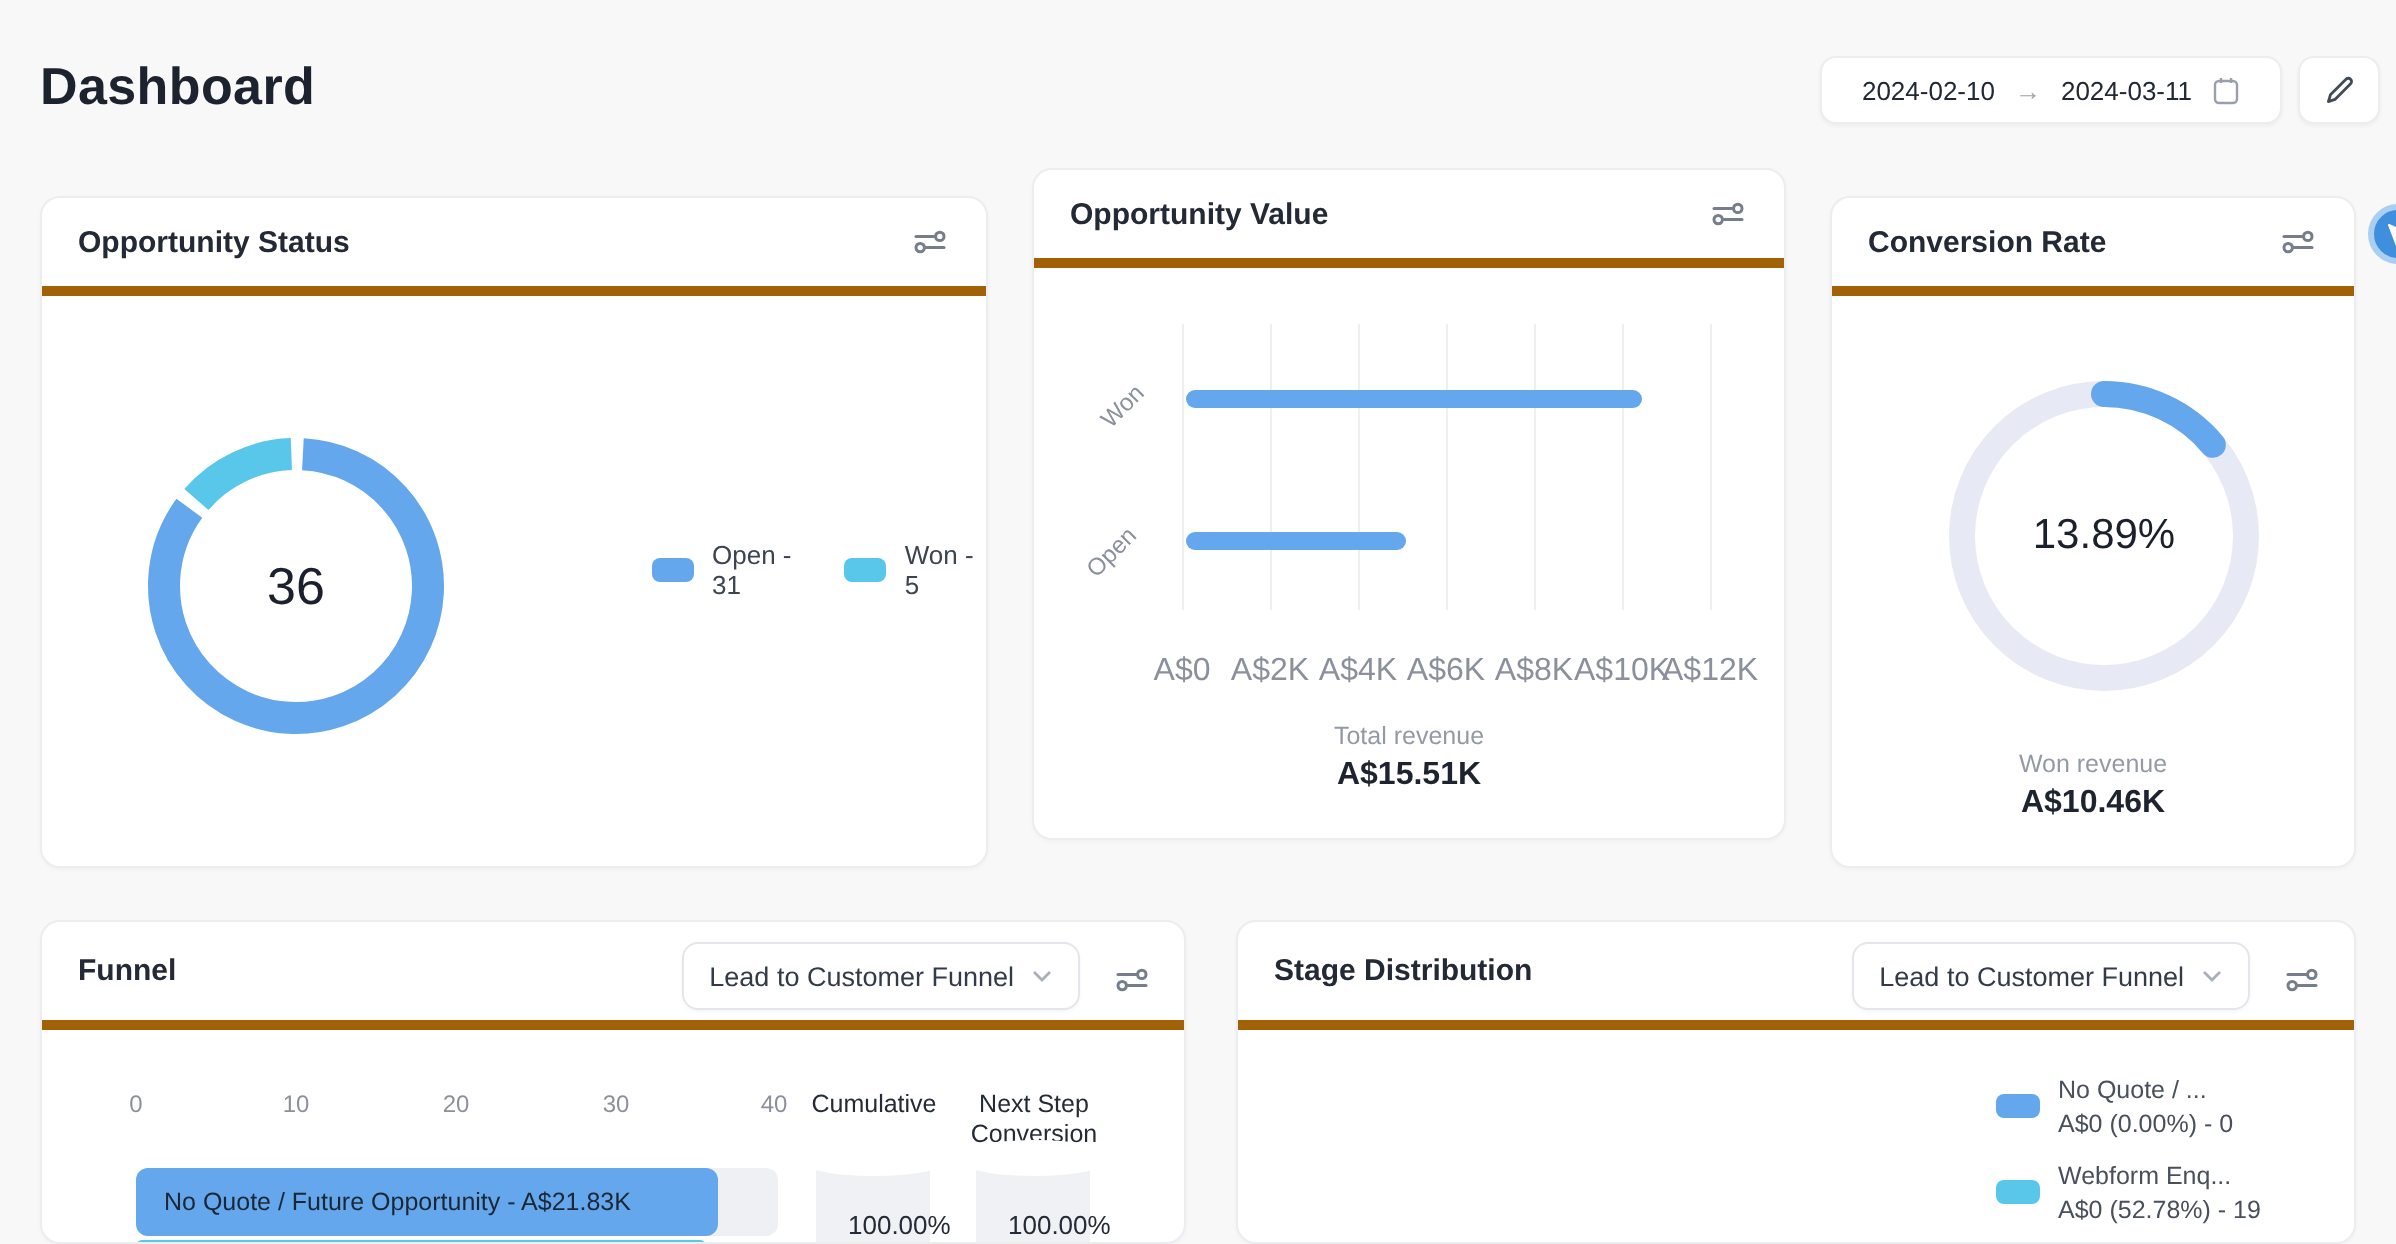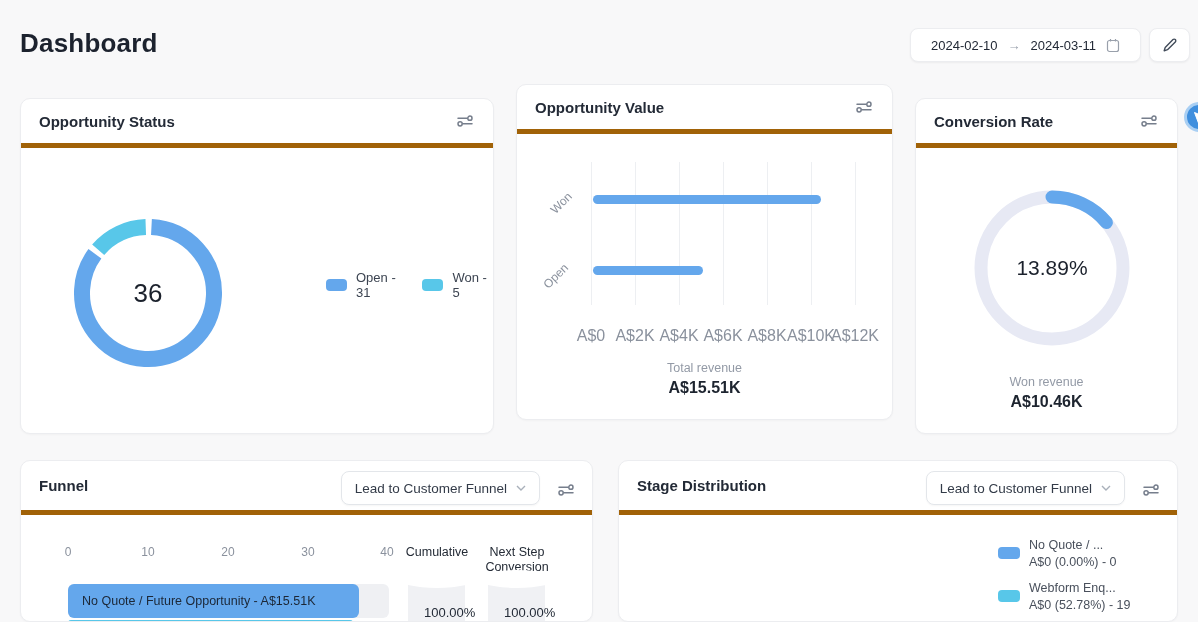--- a/index.html
+++ b/index.html
@@ -254,21 +254,21 @@
       <span class="f-tick" style="left:127px;">10</span>
       <span class="f-tick" style="left:207px;">20</span>
       <span class="f-tick" style="left:287px;">30</span>
       <span class="f-tick" style="left:366px;">40</span>
 
       <div class="f-col" style="left:380px; width:72px;">Cumulative</div>
       <div class="f-col" style="left:457px; width:78px;">Next Step Conversion</div>
 
       <div class="f-track"></div>
       <div class="f-bar">
-        <span class="f-bar-label">No Quote / Future Opportunity - A$15.51K</span>
+        <span class="f-bar-label">No Quote / Future Opportunity - A$21.83K</span>
       </div>
       <div class="f-bar-next"></div>
 
       <div class="pct-cell" style="left:387px;">
         <span>100.00%</span>
       </div>
       <div class="pct-cell" style="left:467px;">
         <span>100.00%</span>
       </div>
     </div>

